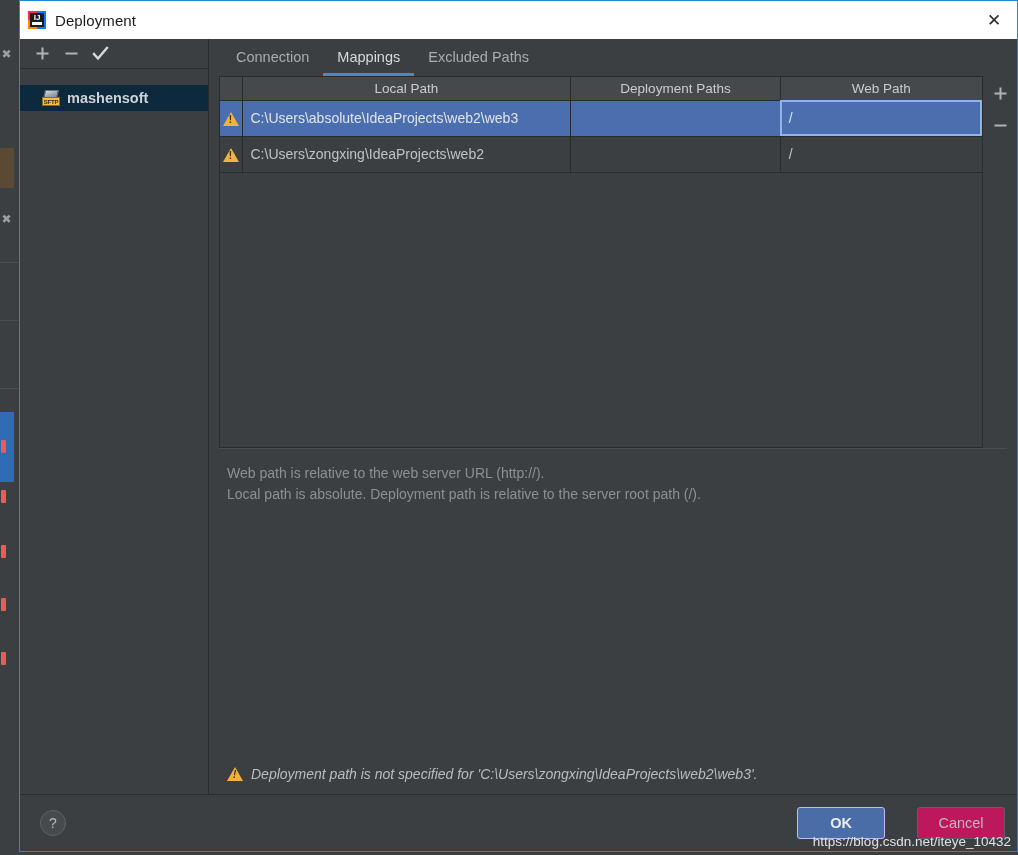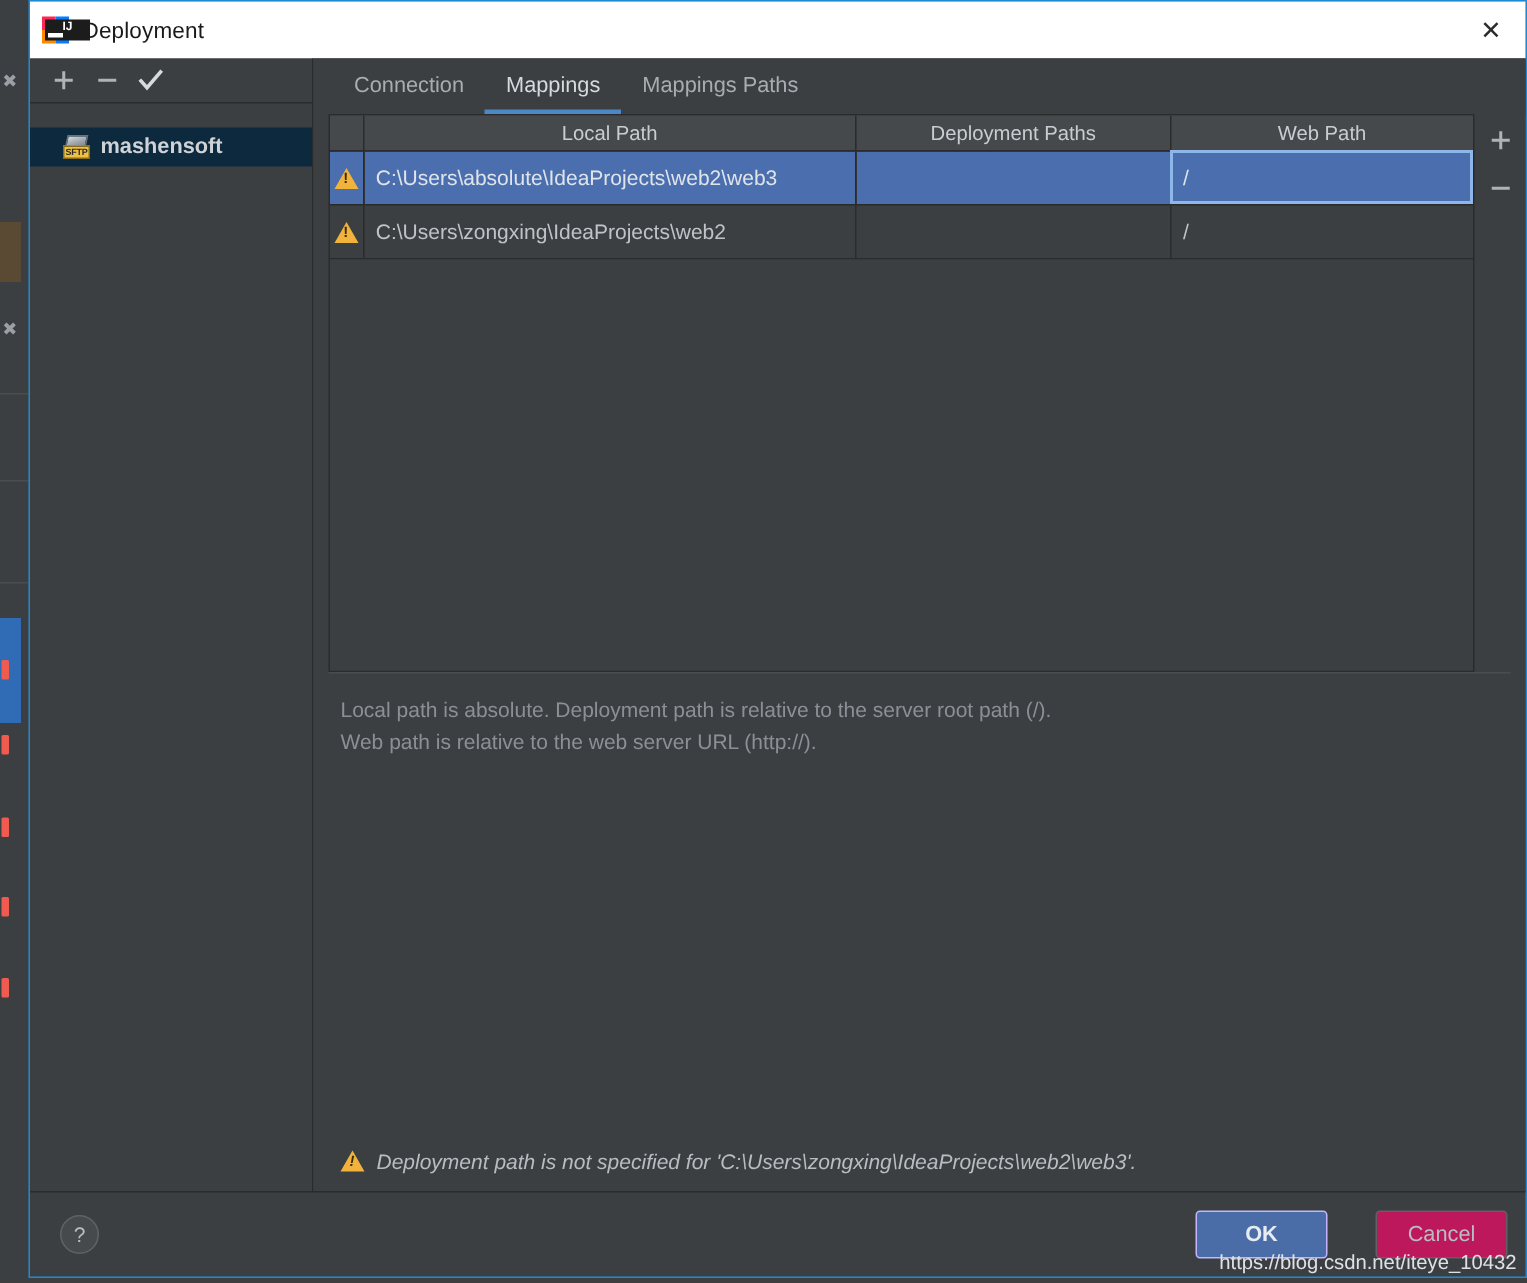--- a/index.html
+++ b/index.html
@@ -51,21 +51,21 @@
   #ij-logo {
     width: 18px; height: 18px; margin-left: 8px; margin-right: 9px;
     position: relative; flex: 0 0 18px;
   }
   #ij-logo .q { position: absolute; width: 9px; height: 9px; }
   #ij-logo .q1 { left: 0; top: 0; background: #fe2857; }
   #ij-logo .q2 { left: 9px; top: 0; background: #087cfa; }
   #ij-logo .q3 { left: 0; top: 9px; background: #fe8a00; }
   #ij-logo .q4 { left: 9px; top: 9px; background: #087cfa; }
   #ij-logo .core {
-    position: absolute; left: 2px; top: 2px; width: 30px; height: 14px;
+    position: absolute; left: 2px; top: 2px; width: 14px; height: 14px;
     background: #1c1c1c; color: #fff; font-size: 8px;
     font-family: "Liberation Sans", sans-serif; font-weight: bold;
     display: flex; align-items: flex-start; justify-content: center;
     line-height: 8px; padding-top: 1px;
   }
   #ij-logo .bar {
     position: absolute; left: 4px; top: 11px; width: 10px; height: 3px; background: #fff;
   }
   #window-title {
     font-size: 15px; color: #1a1a1a; letter-spacing: .1px;
@@ -292,21 +292,21 @@
           <span class="server-name">mashensoft</span>
         </div>
       </div>
     </div>
 
     <div id="right-panel">
 
       <div id="tabs">
         <div class="tab">Connection</div>
         <div class="tab active">Mappings</div>
-        <div class="tab">Mappings Paths</div>
+        <div class="tab">Excluded Paths</div>
       </div>
 
       <div id="table-area">
         <div id="table-wrap">
           <table id="map-table">
             <thead>
               <tr>
                 <th class="warn-col"></th>
                 <th style="width:44%">Local Path</th>
                 <th style="width:28%">Deployment Paths</th>
@@ -343,22 +343,22 @@
           </div>
           <div class="side-btn">
             <svg width="15" height="15" viewBox="0 0 15 15" aria-hidden="true">
               <rect x="1.5" y="6.5" width="12" height="2" fill="#b0b3b6"></rect>
             </svg>
           </div>
         </div>
       </div>
 
       <div id="desc-area">
+        <div class="desc-line">Web path is relative to the web server URL (http://).</div>
         <div class="desc-line">Local path is absolute. Deployment path is relative to the server root path (/).</div>
-        <div class="desc-line">Web path is relative to the web server URL (http://).</div>
 
         <div id="warning-bar">
           <span class="warn-tri"></span>
           <span id="warning-text">Deployment path is not specified for 'C:\Users\zongxing\IdeaProjects\web2\web3'.</span>
         </div>
       </div>
 
     </div>
   </div>
 

